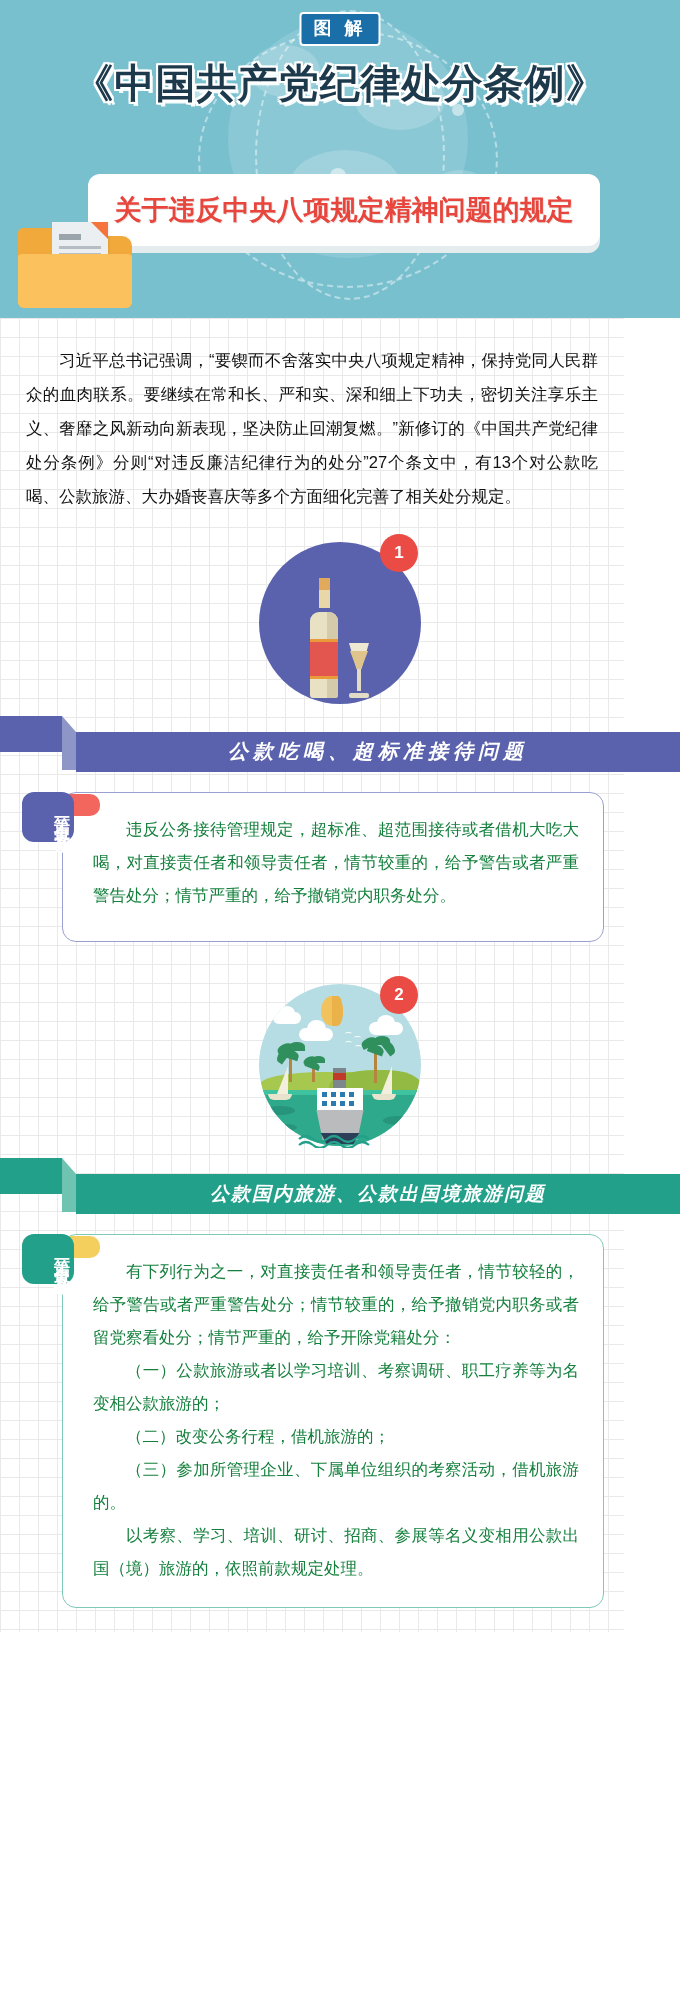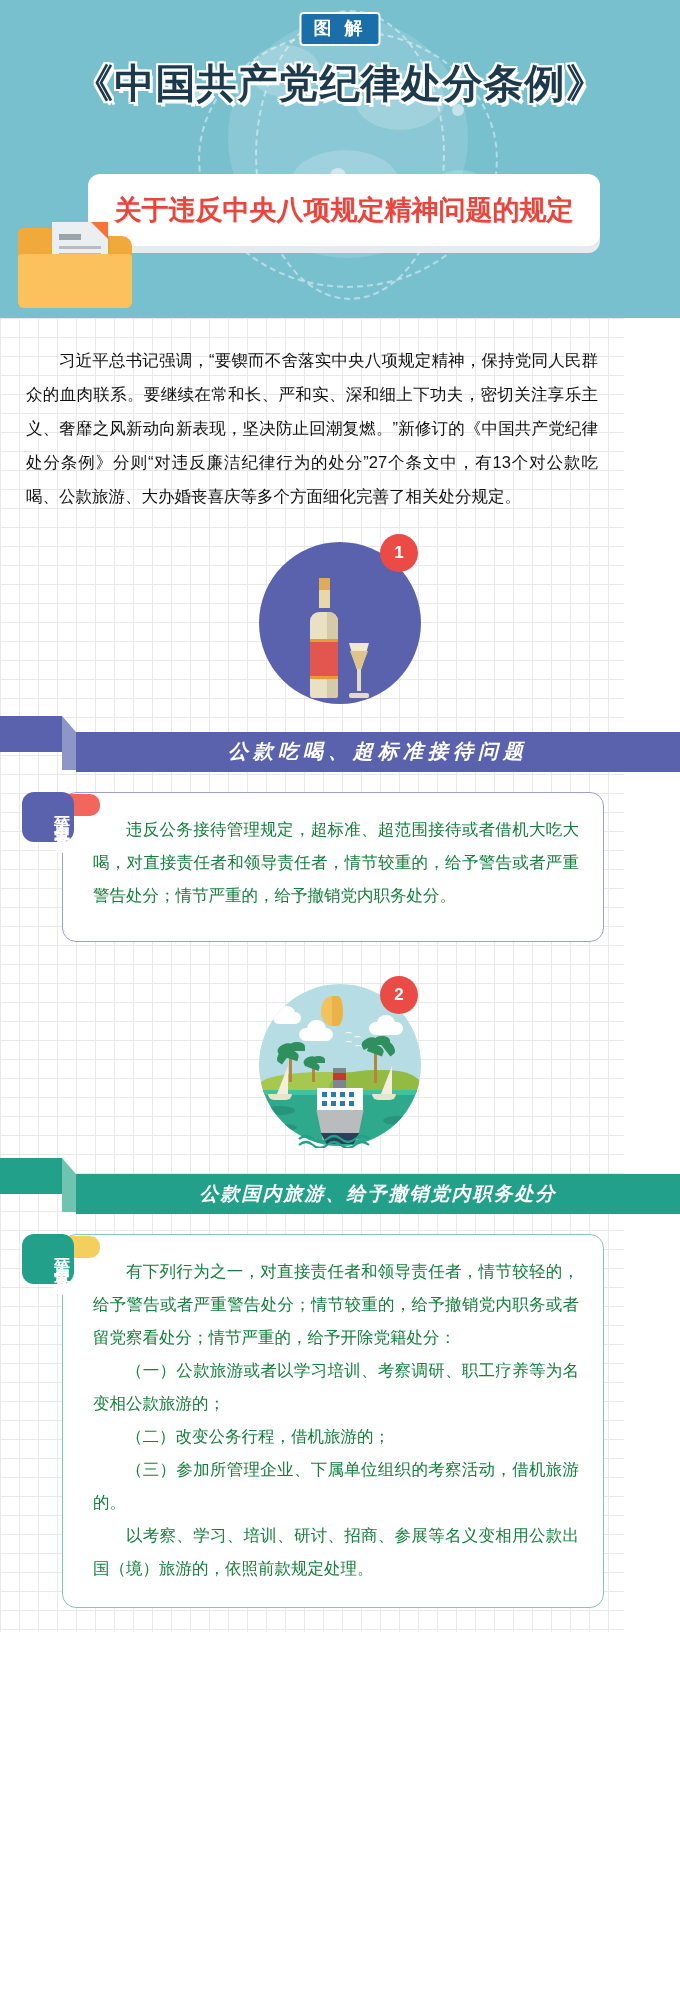--- a/index.html
+++ b/index.html
@@ -660,21 +660,21 @@
         <path d="M2,5 q7,-6 14,0 t14,0 t14,0 t14,0 t14,0" fill="none" stroke="#22a08a" stroke-width="2.2"></path>
         <path d="M2,11 q7,-6 14,0 t14,0 t14,0 t14,0 t14,0" fill="none" stroke="#22a08a" stroke-width="2.2"></path>
       </svg>
 
       <div class="illus-badge">2</div>
     </div>
 
     <div class="banner-row">
       <div class="banner-tail teal-bg"></div>
       <div class="banner-tail-shade teal-bg-shade"></div>
-      <div class="banner-bar teal-bg" style="letter-spacing:2px;font-size:19px;">公款国内旅游、给予撤销党内职务处分</div>
+      <div class="banner-bar teal-bg" style="letter-spacing:2px;font-size:19px;">公款国内旅游、公款出国境旅游问题</div>
     </div>
 
     <div class="article">
       <div class="article-chip chip-yellow"></div>
       <div class="article-tab tab-teal">第一百零五条</div>
       <div class="article-card teal-border">
         <p>有下列行为之一，对直接责任者和领导责任者，情节较轻的，给予警告或者严重警告处分；情节较重的，给予撤销党内职务或者留党察看处分；情节严重的，给予开除党籍处分：</p>
         <p>（一）公款旅游或者以学习培训、考察调研、职工疗养等为名变相公款旅游的；</p>
         <p>（二）改变公务行程，借机旅游的；</p>
         <p>（三）参加所管理企业、下属单位组织的考察活动，借机旅游的。</p>

